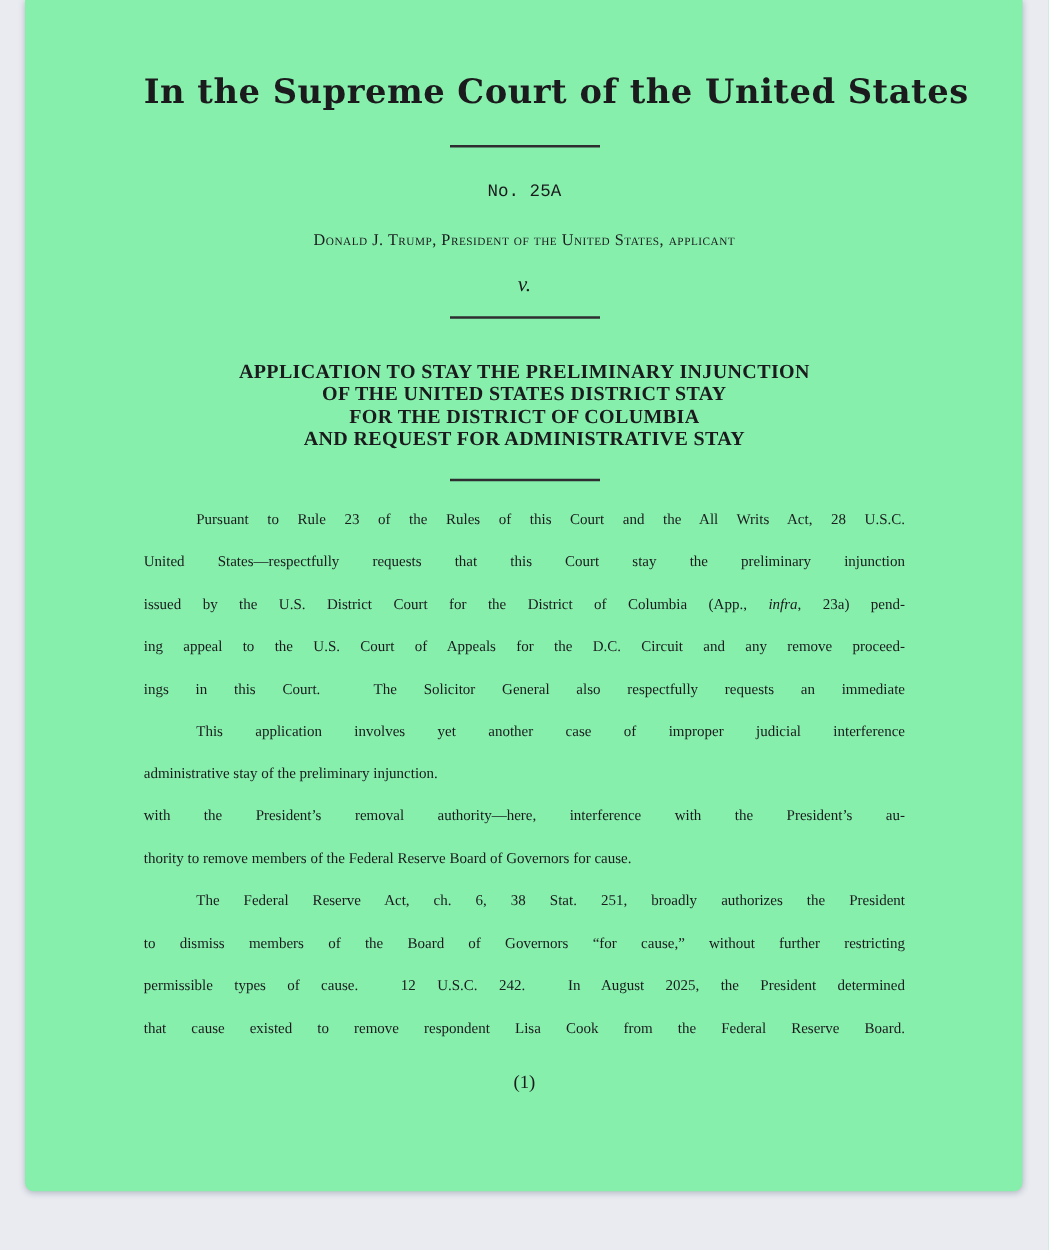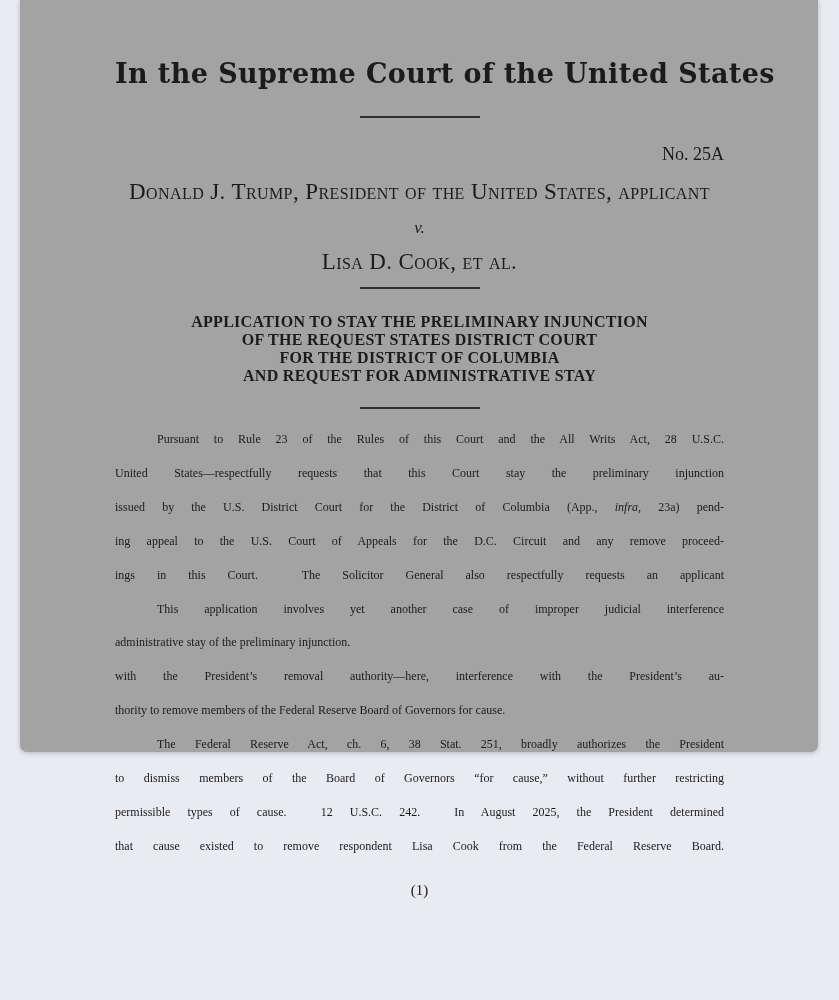--- a/index.html
+++ b/index.html
@@ -13,22 +13,22 @@
     overflow: hidden;
     position: relative;
     font-family: "Liberation Serif", serif;
     color: #1b1b1d;
   }
   .page {
     position: absolute;
     top: 0;
     left: 20px;
     width: 798px;
-    height: 752px;
-    background: #a3a3a3;
+    height: 953px;
+    background: #86efac;
     border-radius: 0 0 7px 7px;
     box-shadow: 0 1px 5px rgba(40, 45, 70, 0.28);
     box-sizing: border-box;
     padding: 58px 94px 0 95px;
   }
   .court-title {
     margin: 0;
     font-family: "DejaVu Serif", serif;
     font-weight: 700;
     font-size: 27px;
@@ -40,42 +40,43 @@
   .rule {
     width: 120px;
     height: 2px;
     background: #2e2e30;
     margin: 26px auto 0 auto;
   }
   .rule.rule-2 { margin-top: 13px; }
   .rule.rule-3 { margin-top: 22px; }
   .docket {
     margin-top: 24px;
-    font-size: 18px;
+    font-size: 14px;
     line-height: 24px;
-    text-align: right;
+    text-align: center;
+    font-family: Liberation Mono, monospace;
   }
   .party {
-    font-size: 23px;
+    font-size: 13px;
     line-height: 24px;
     font-variant: small-caps;
     letter-spacing: 0.4px;
     text-align: center;
   }
   .party.applicant { margin-top: 14px; }
   .party.respondent { margin-top: 10px; }
   .versus {
     margin-top: 12px;
     font-size: 17px;
     line-height: 24px;
     font-style: italic;
     text-align: center;
   }
   .doc-title {
-    margin-top: 24px;
+    margin-top: 34px;
     text-align: center;
     font-weight: 700;
     font-size: 16px;
     line-height: 18px;
     letter-spacing: 0.3px;
   }
   .body-text {
     margin-top: 14px;
     font-size: 12px;
     line-height: 33.9px;
@@ -106,39 +107,38 @@
   <h1 class="court-title">In the Supreme Court of the United States</h1>
 
   <div class="rule rule-1"></div>
 
   <div class="docket">No. 25A</div>
 
   <div class="party applicant">Donald J. Trump, President of the United States, applicant</div>
 
   <div class="versus">v.</div>
 
-  <div class="party respondent">Lisa D. Cook, et al.</div>
 
   <div class="rule rule-2"></div>
 
   <div class="doc-title">
     <div>APPLICATION TO STAY THE PRELIMINARY INJUNCTION</div>
-    <div>OF THE REQUEST STATES DISTRICT COURT</div>
+    <div>OF THE UNITED STATES DISTRICT STAY</div>
     <div>FOR THE DISTRICT OF COLUMBIA</div>
     <div>AND REQUEST FOR ADMINISTRATIVE STAY</div>
   </div>
 
   <div class="rule rule-3"></div>
 
   <div class="body-text">
       <div class="line indent"><span>Pursuant to Rule 23 of the Rules of this Court and the All Writs Act, 28 U.S.C.</span></div>
       <div class="line"><span>United States—respectfully requests that this Court stay the preliminary injunction</span></div>
       <div class="line"><span>issued by the U.S. District Court for the District of Columbia (App., </span><i>infra</i><span>, 23a) pend-</span></div>
       <div class="line"><span>ing appeal to the U.S. Court of Appeals for the D.C. Circuit and any remove proceed-</span></div>
-      <div class="line"><span>ings in this Court.  The Solicitor General also respectfully requests an applicant</span></div>
+      <div class="line"><span>ings in this Court.  The Solicitor General also respectfully requests an immediate</span></div>
       <div class="line indent"><span>This application involves yet another case of improper judicial interference</span></div>
       <div class="line last"><span>administrative stay of the preliminary injunction.</span></div>
       <div class="line"><span>with the President’s removal authority—here, interference with the President’s au-</span></div>
       <div class="line last"><span>thority to remove members of the Federal Reserve Board of Governors for cause.</span></div>
       <div class="line indent"><span>The Federal Reserve Act, ch. 6, 38 Stat. 251, broadly authorizes the President</span></div>
       <div class="line"><span>to dismiss members of the Board of Governors “for cause,” without further restricting</span></div>
       <div class="line"><span>permissible types of cause.  12 U.S.C. 242.  In August 2025, the President determined</span></div>
       <div class="line"><span>that cause existed to remove respondent Lisa Cook from the Federal Reserve Board.</span></div>
     </div>
 

